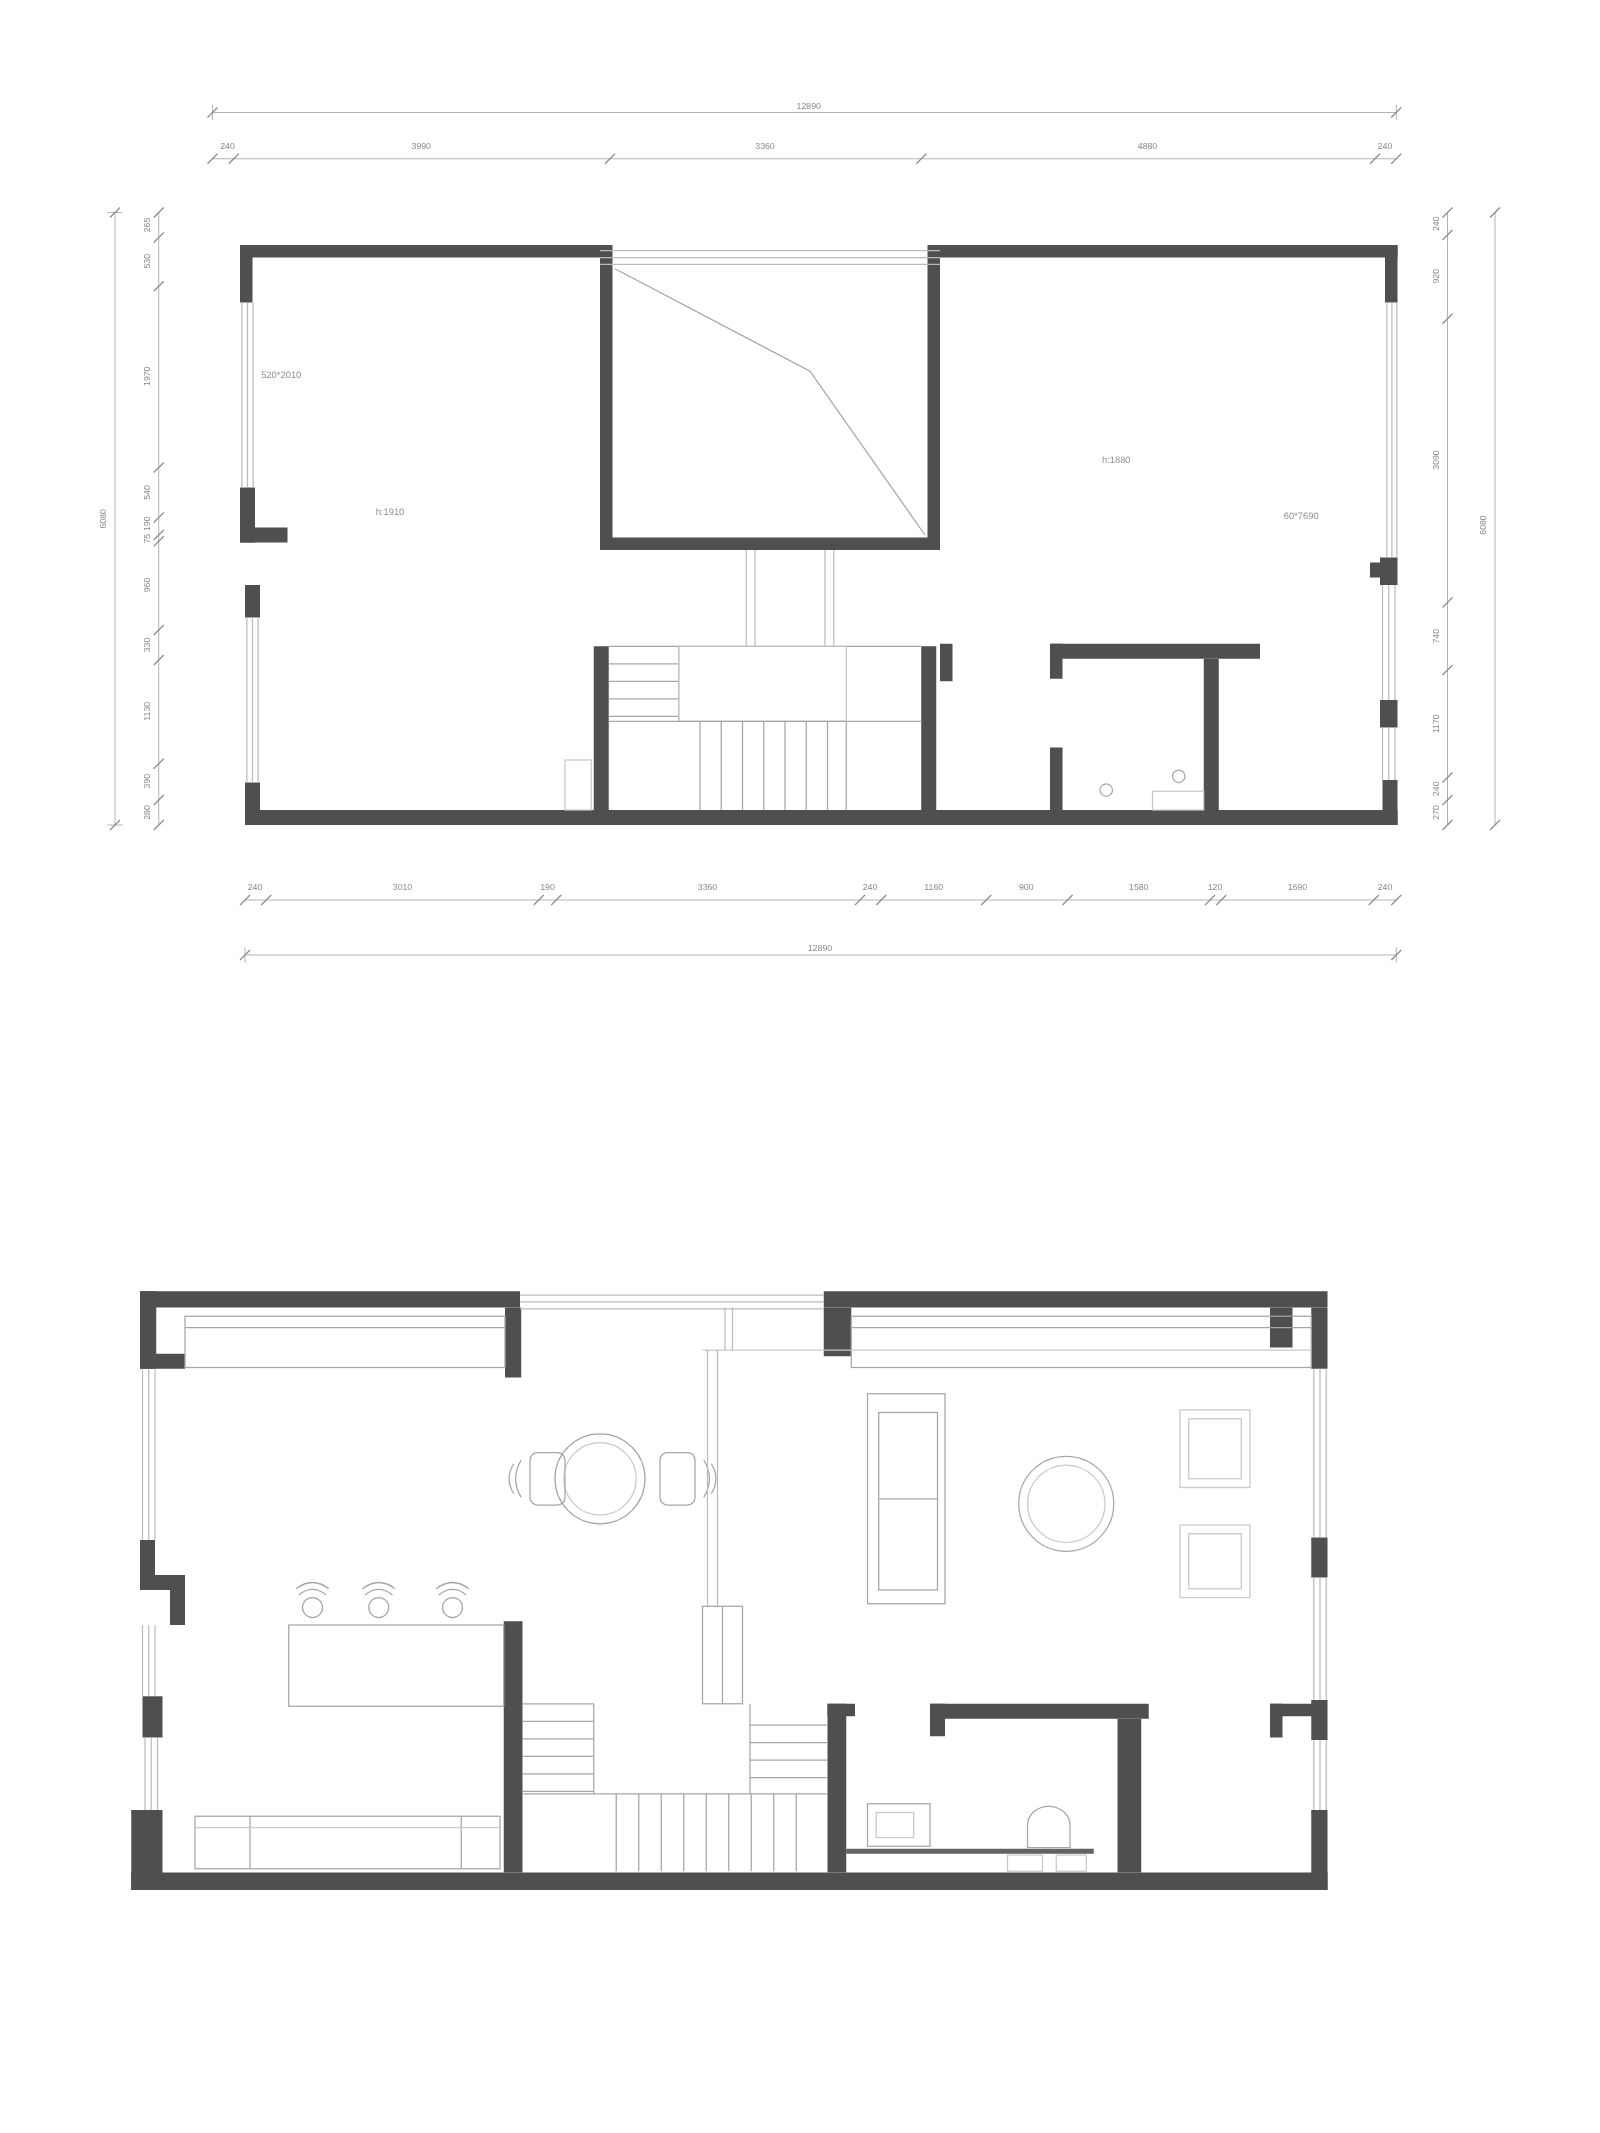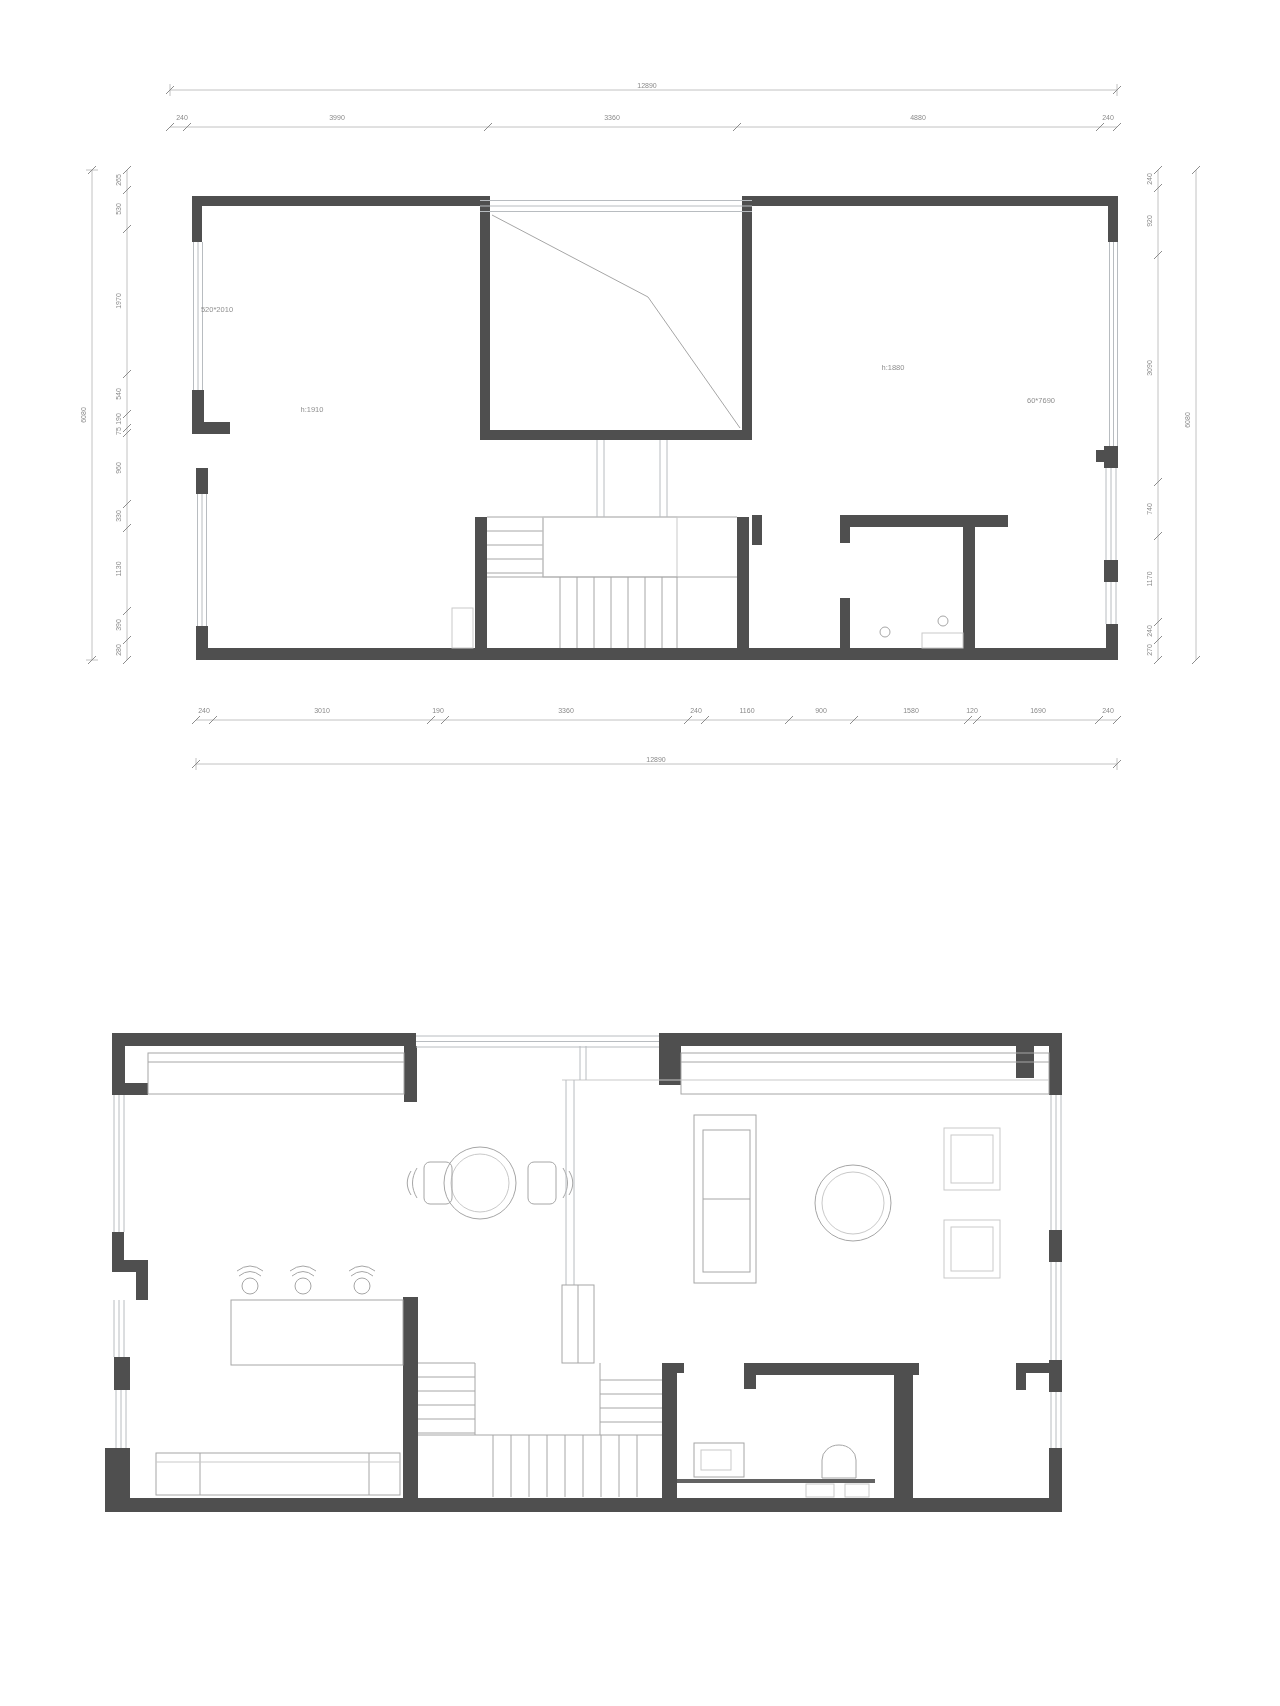--- a/index.html
+++ b/index.html
@@ -377,18 +377,18 @@
 
 <span class="lblv" style="left:1150px;top:179px;">240</span>
 <span class="lblv" style="left:1150px;top:221px;">920</span>
 <span class="lblv" style="left:1150px;top:368px;">3090</span>
 <span class="lblv" style="left:1150px;top:509px;">740</span>
 <span class="lblv" style="left:1150px;top:579px;">1170</span>
 <span class="lblv" style="left:1150px;top:631px;">240</span>
 <span class="lblv" style="left:1150px;top:650px;">270</span>
 <span class="lblv" style="left:1188px;top:420px;">6080</span>
 
-<span class="lbl note" style="left:217px;top:310px;">520*2010</span>
+<span class="lbl note" style="left:217px;top:300px;padding-left:16px;">520*2010</span>
 <span class="lbl note" style="left:312px;top:410px;">h:1910</span>
 <span class="lbl note" style="left:893px;top:368px;">h:1880</span>
-<span class="lbl note" style="left:1041px;top:401px;">60*7690</span>
+<span class="lbl note" style="left:1041px;top:413px;">60*7690</span>
 
 </div>
 
 </body></html>

